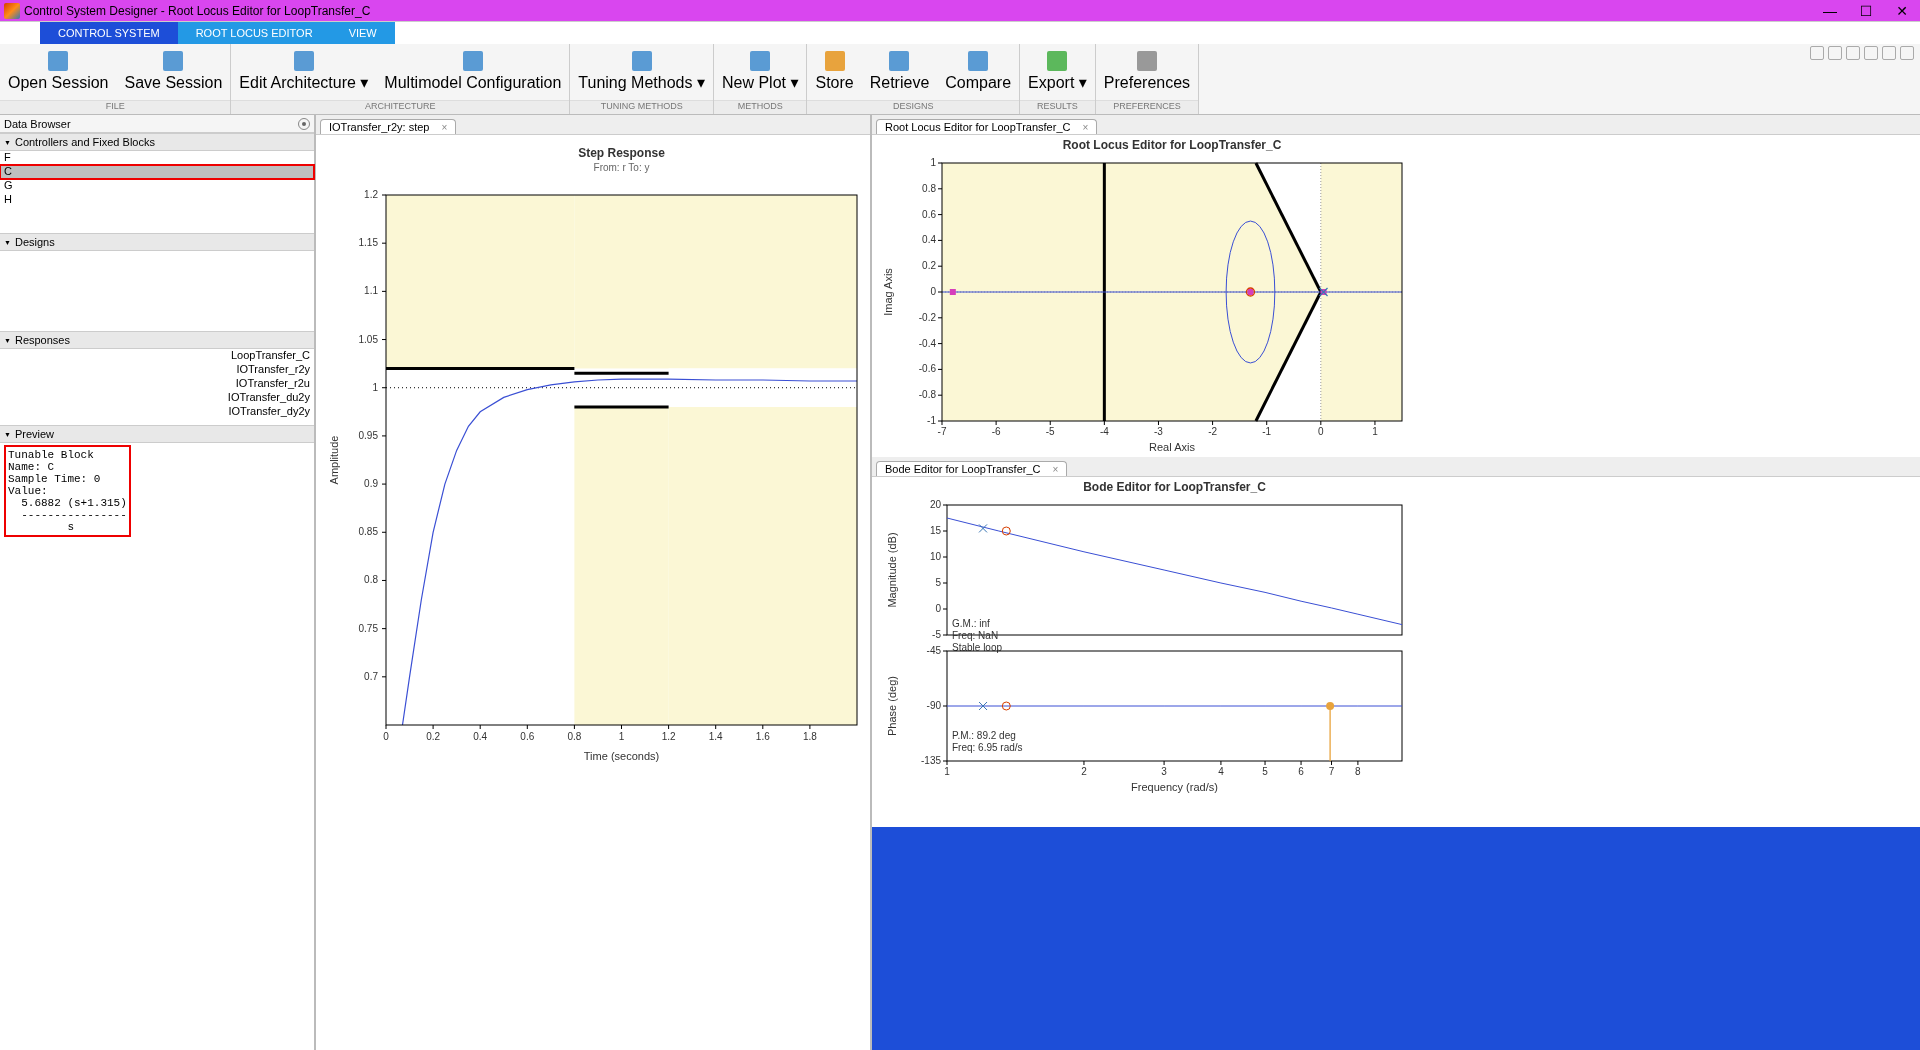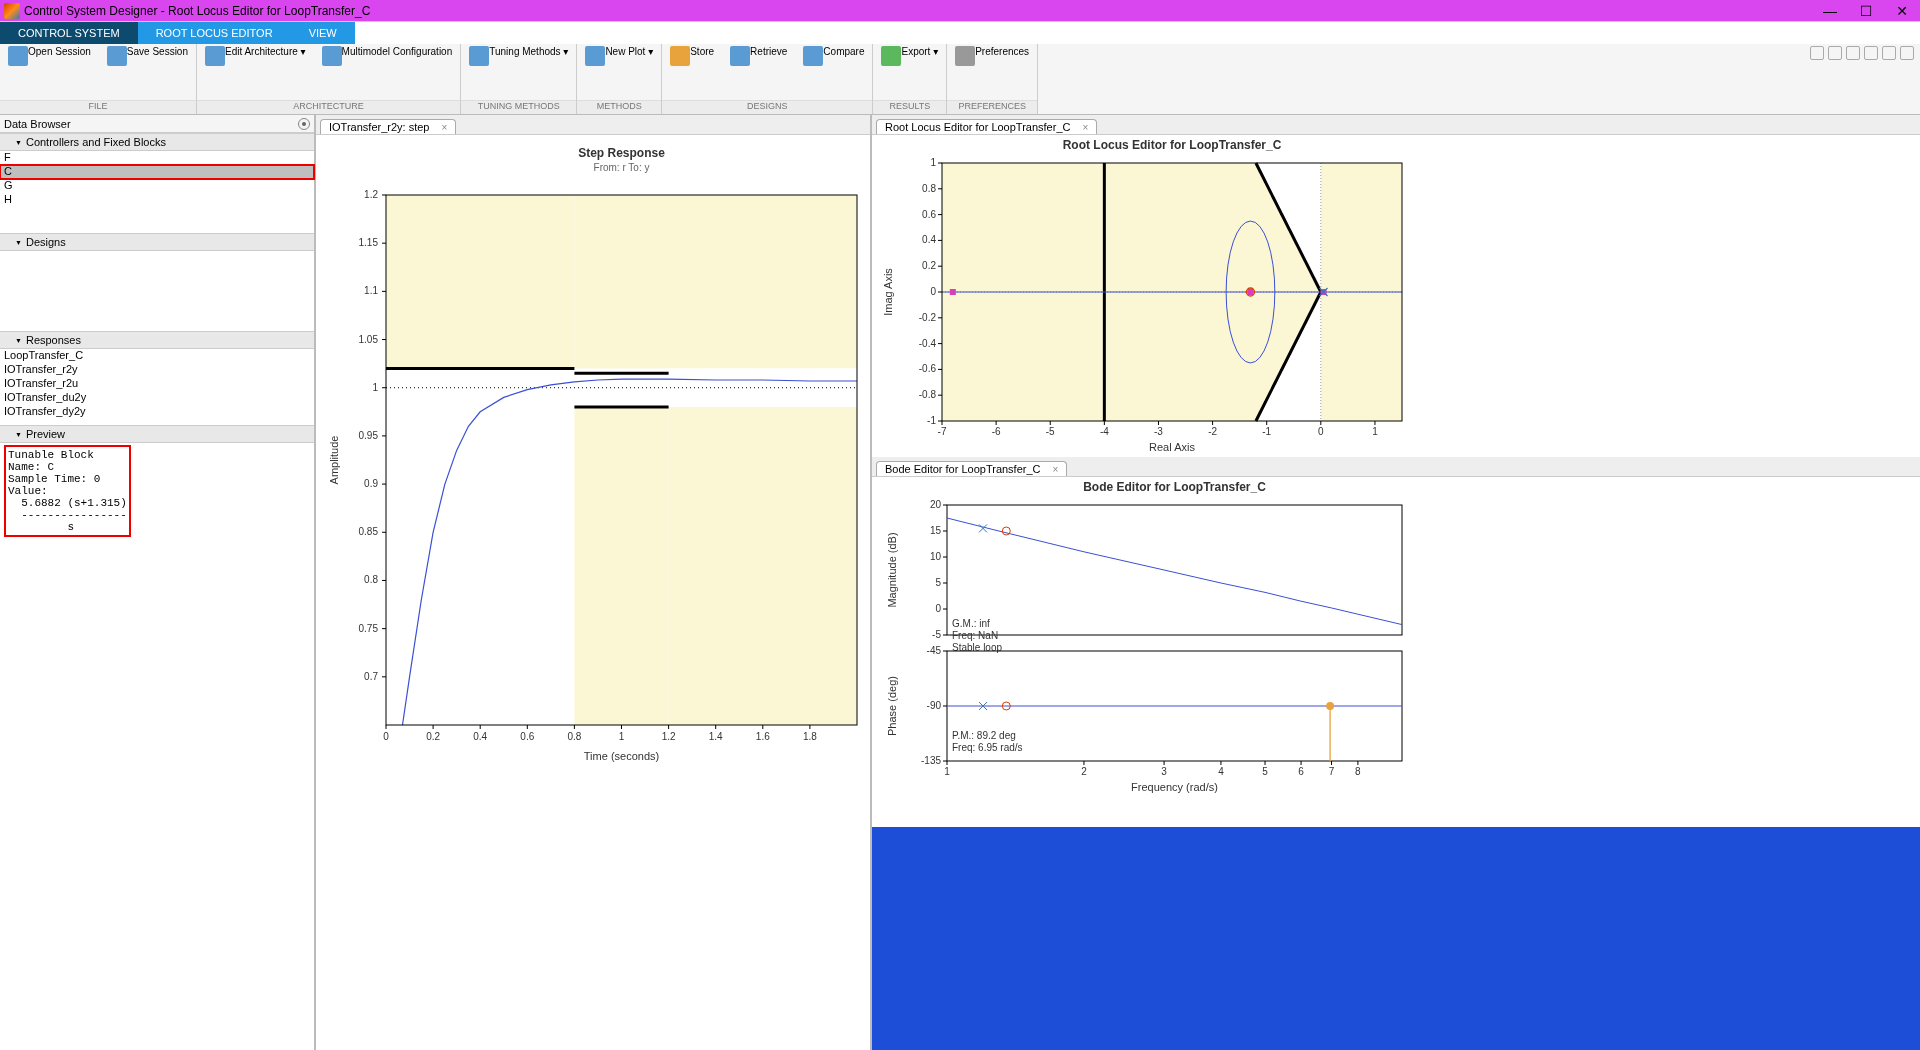--- a/index.html
+++ b/index.html
@@ -6,52 +6,52 @@
 body { font-family: "Segoe UI", Arial, sans-serif; font-size: 11px; background: #f0f0f0; overflow: hidden; width: 1920px; height: 1050px; }
 
 .titlebar { height: 22px; background: #d946ef; border-bottom: 1px solid #ccc; display: flex; align-items: center; padding: 0 4px; }
 .titlebar-icon { width: 16px; height: 16px; background: linear-gradient(135deg,#d63e00 0%,#ff8c1a 50%,#3a77b5 100%); border-radius: 2px; margin-right: 4px; }
 .titlebar-text { flex: 1; font-size: 12px; }
 .titlebar-btns { display: flex; gap: 8px; }
 .titlebar-btns span { width: 28px; text-align: center; cursor: pointer; font-size: 14px; font-family: Arial; }
 
 .ribbon-tabs { height: 22px; background: #fff; display: flex; }
 .rtab { padding: 0 18px; height: 22px; display: flex; align-items: center; font-size: 11px; color: #fff; cursor: pointer; }
-.rtab.active { background: #0c4a6e; }
+.rtab.active { background: #1d4ed8; margin-left: 40px; }
 .rtab.inactive { background: #2399e5; }
 
 .toolstrip { height: 71px; background: #f5f5f5; border-bottom: 1px solid #bbb; display: flex; position: relative; }
 .tool-group { border-right: 1px solid #ccc; display: flex; flex-direction: column; }
 .tool-group-items { display: flex; flex: 1; }
 .tool-group-label { height: 14px; text-align: center; font-size: 9px; color: #777; background: #ececec; border-top: 1px solid #ddd; }
-.tool-btn { display: flex; flex-direction: row; align-items: flex-start; justify-content: center; padding: 2px 8px; cursor: pointer; font-size: 10px; text-align: center; line-height: 1.2; }
+.tool-btn { display: flex; flex-direction: column; align-items: center; justify-content: center; padding: 2px 8px; cursor: pointer; font-size: 16px; text-align: center; line-height: 1.2; }
 .tool-btn .ticon { width: 20px; height: 20px; background: #5a9bd4; border-radius: 2px; margin-bottom: 2px; }
 .tool-btn .ticon.yellow { background: #e8a33d; }
 .tool-btn .ticon.green { background: #5cb85c; }
 .tool-btn .ticon.gray { background: #999; }
 .qat { position: absolute; right: 6px; top: 2px; display: flex; gap: 4px; }
 .qat span { width: 14px; height: 14px; border: 1px solid #aaa; border-radius: 2px; display: inline-block; }
 
 .main { display: flex; height: 935px; }
 
 .databrowser { width: 316px; border-right: 2px solid #bbb; background: #fff; display: flex; flex-direction: column; }
 .db-header { height: 18px; border-bottom: 1px solid #ccc; padding: 0 4px; display: flex; align-items: center; justify-content: space-between; font-size: 11px; background: #f5f5f5; }
 .db-header .circ { width: 12px; height: 12px; border: 1px solid #888; border-radius: 50%; position: relative; }
 .db-header .circ::after { content: ""; width: 4px; height: 4px; background: #666; border-radius: 50%; position: absolute; top: 3px; left: 3px; }
 
-.section-hdr { height: 18px; background: #e8e8e8; border-top: 1px solid #ccc; border-bottom: 1px solid #ccc; padding: 0 15px; display: flex; align-items: center; font-size: 11px; }
+.section-hdr { height: 18px; background: #e8e8e8; border-top: 1px solid #ccc; border-bottom: 1px solid #ccc; padding: 0 4px; display: flex; align-items: center; font-size: 11px; }
 .section-hdr::before { content: "▼"; font-size: 7px; margin-right: 4px; }
 
 .block-list { background: #fff; }
 .block-item { height: 14px; padding: 0 4px; font-size: 11px; cursor: pointer; }
 .block-item.sel { background: #bfbfbf; }
 .block-item.boxed { outline: 2px solid #e00; outline-offset: -1px; }
 .designs-area { height: 80px; background: #fff; }
 .responses-area { height: 76px; overflow-y: scroll; background: #fff; }
-.resp-item { height: 14px; padding: 0 4px; font-size: 11px; cursor: pointer; }
+.resp-item { height: 14px; padding: 0 4px; font-size: 11px; cursor: pointer; text-align: right; }
 .preview-area { flex: 1; padding: 2px 4px; font-family: "Courier New", monospace; font-size: 11px; white-space: pre; background: #fff; }
 .preview-box { border: 2px solid #e00; padding: 2px; display: inline-block; }
 
 .plots { flex: 1; display: flex; }
 .plot-left { width: 556px; border-right: 2px solid #bbb; display: flex; flex-direction: column; background: #fff; }
 .plot-right { flex: 1; display: flex; flex-direction: column; background: #1d4ed8; }
 .plot-right-top { height: 342px; border-bottom: 2px solid #bbb; }
 .plot-right-bot { flex: 1; }
 
 .tabbar { height: 20px; background: #eee; border-bottom: 1px solid #ccc; display: flex; align-items: flex-end; padding-left: 4px; }

